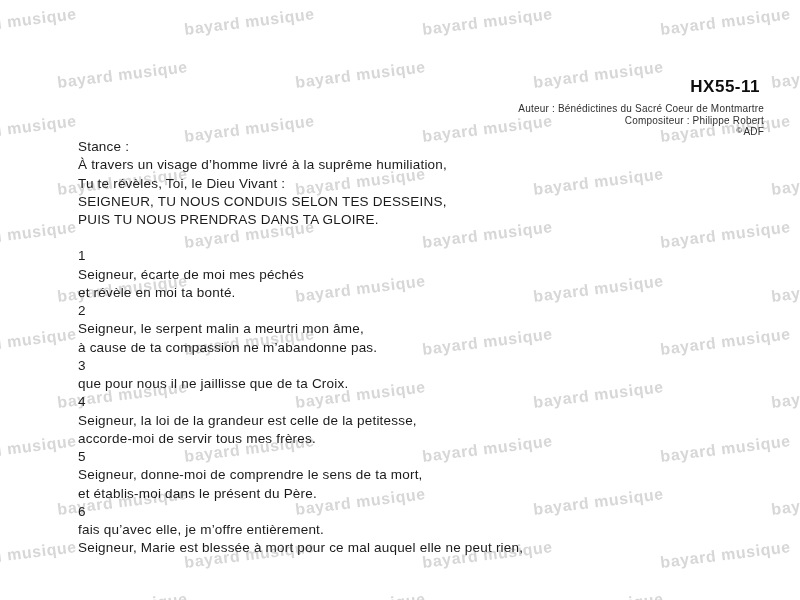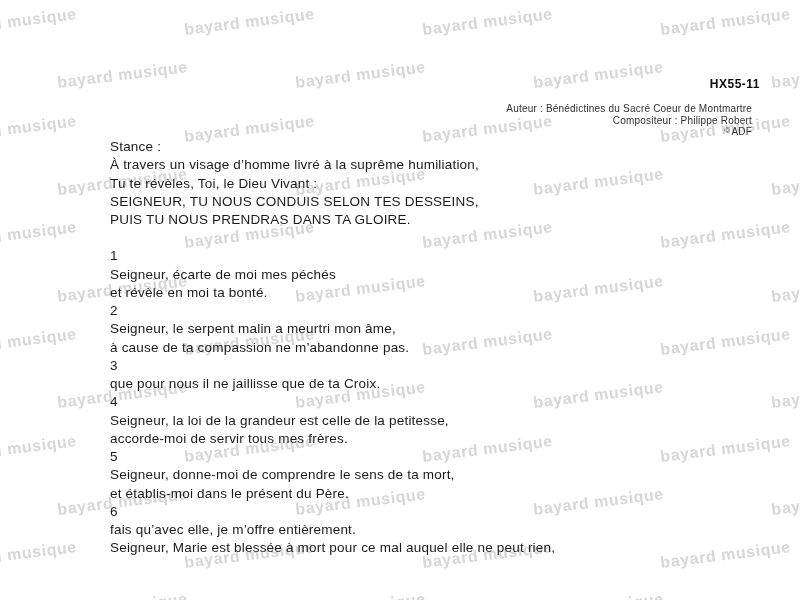--- a/index.html
+++ b/index.html
@@ -36,28 +36,28 @@
     margin: 0;
     text-align: center;
     font-size: 25px;
     font-weight: bold;
     letter-spacing: 0.5px;
     color: #0e0e0e;
   }
   .ref {
     position: absolute;
     top: 77px; right: 40px;
-    font-size: 12px;
+    font-size: 17px;
     font-weight: bold;
     letter-spacing: 0.5px;
     color: #0e0e0e;
   }
   .credits {
     position: absolute;
-    top: 103px; right: 48px;
+    top: 103px; right: 36px;
     text-align: right;
     font-size: 10px;
     line-height: 11.5px;
     color: #303030;
     letter-spacing: 0.2px;
   }
   .copy-sym {
     font-size: 8px;
     position: relative;
     top: -2px;
@@ -65,21 +65,21 @@
   }
   .lyrics {
     position: absolute;
     left: 78px; top: 138px;
     font-size: 13.5px;
     line-height: 18.25px;
     letter-spacing: 0.2px;
     color: #1b1b1b;
   }
   .stance { margin: 0 0 18px 0; }
-  .line, .verse-number { white-space: pre; margin-left: 32px; }
+  .line, .verse-number { white-space: pre; }
 </style>
 </head>
 <body>
 
 <div class="page">
 
   <div class="watermark-layer">
       <span class="wm" style="left: -54px; top: 13px; color: rgb(215, 215, 215); transform: rotate(-7deg);">bayard musique</span>
       <span class="wm" style="left: 184px; top: 13px; color: rgb(215, 215, 215); transform: rotate(-7deg);">bayard musique</span>
       <span class="wm" style="left: 422px; top: 13px; color: rgb(215, 215, 215); transform: rotate(-7deg);">bayard musique</span>

